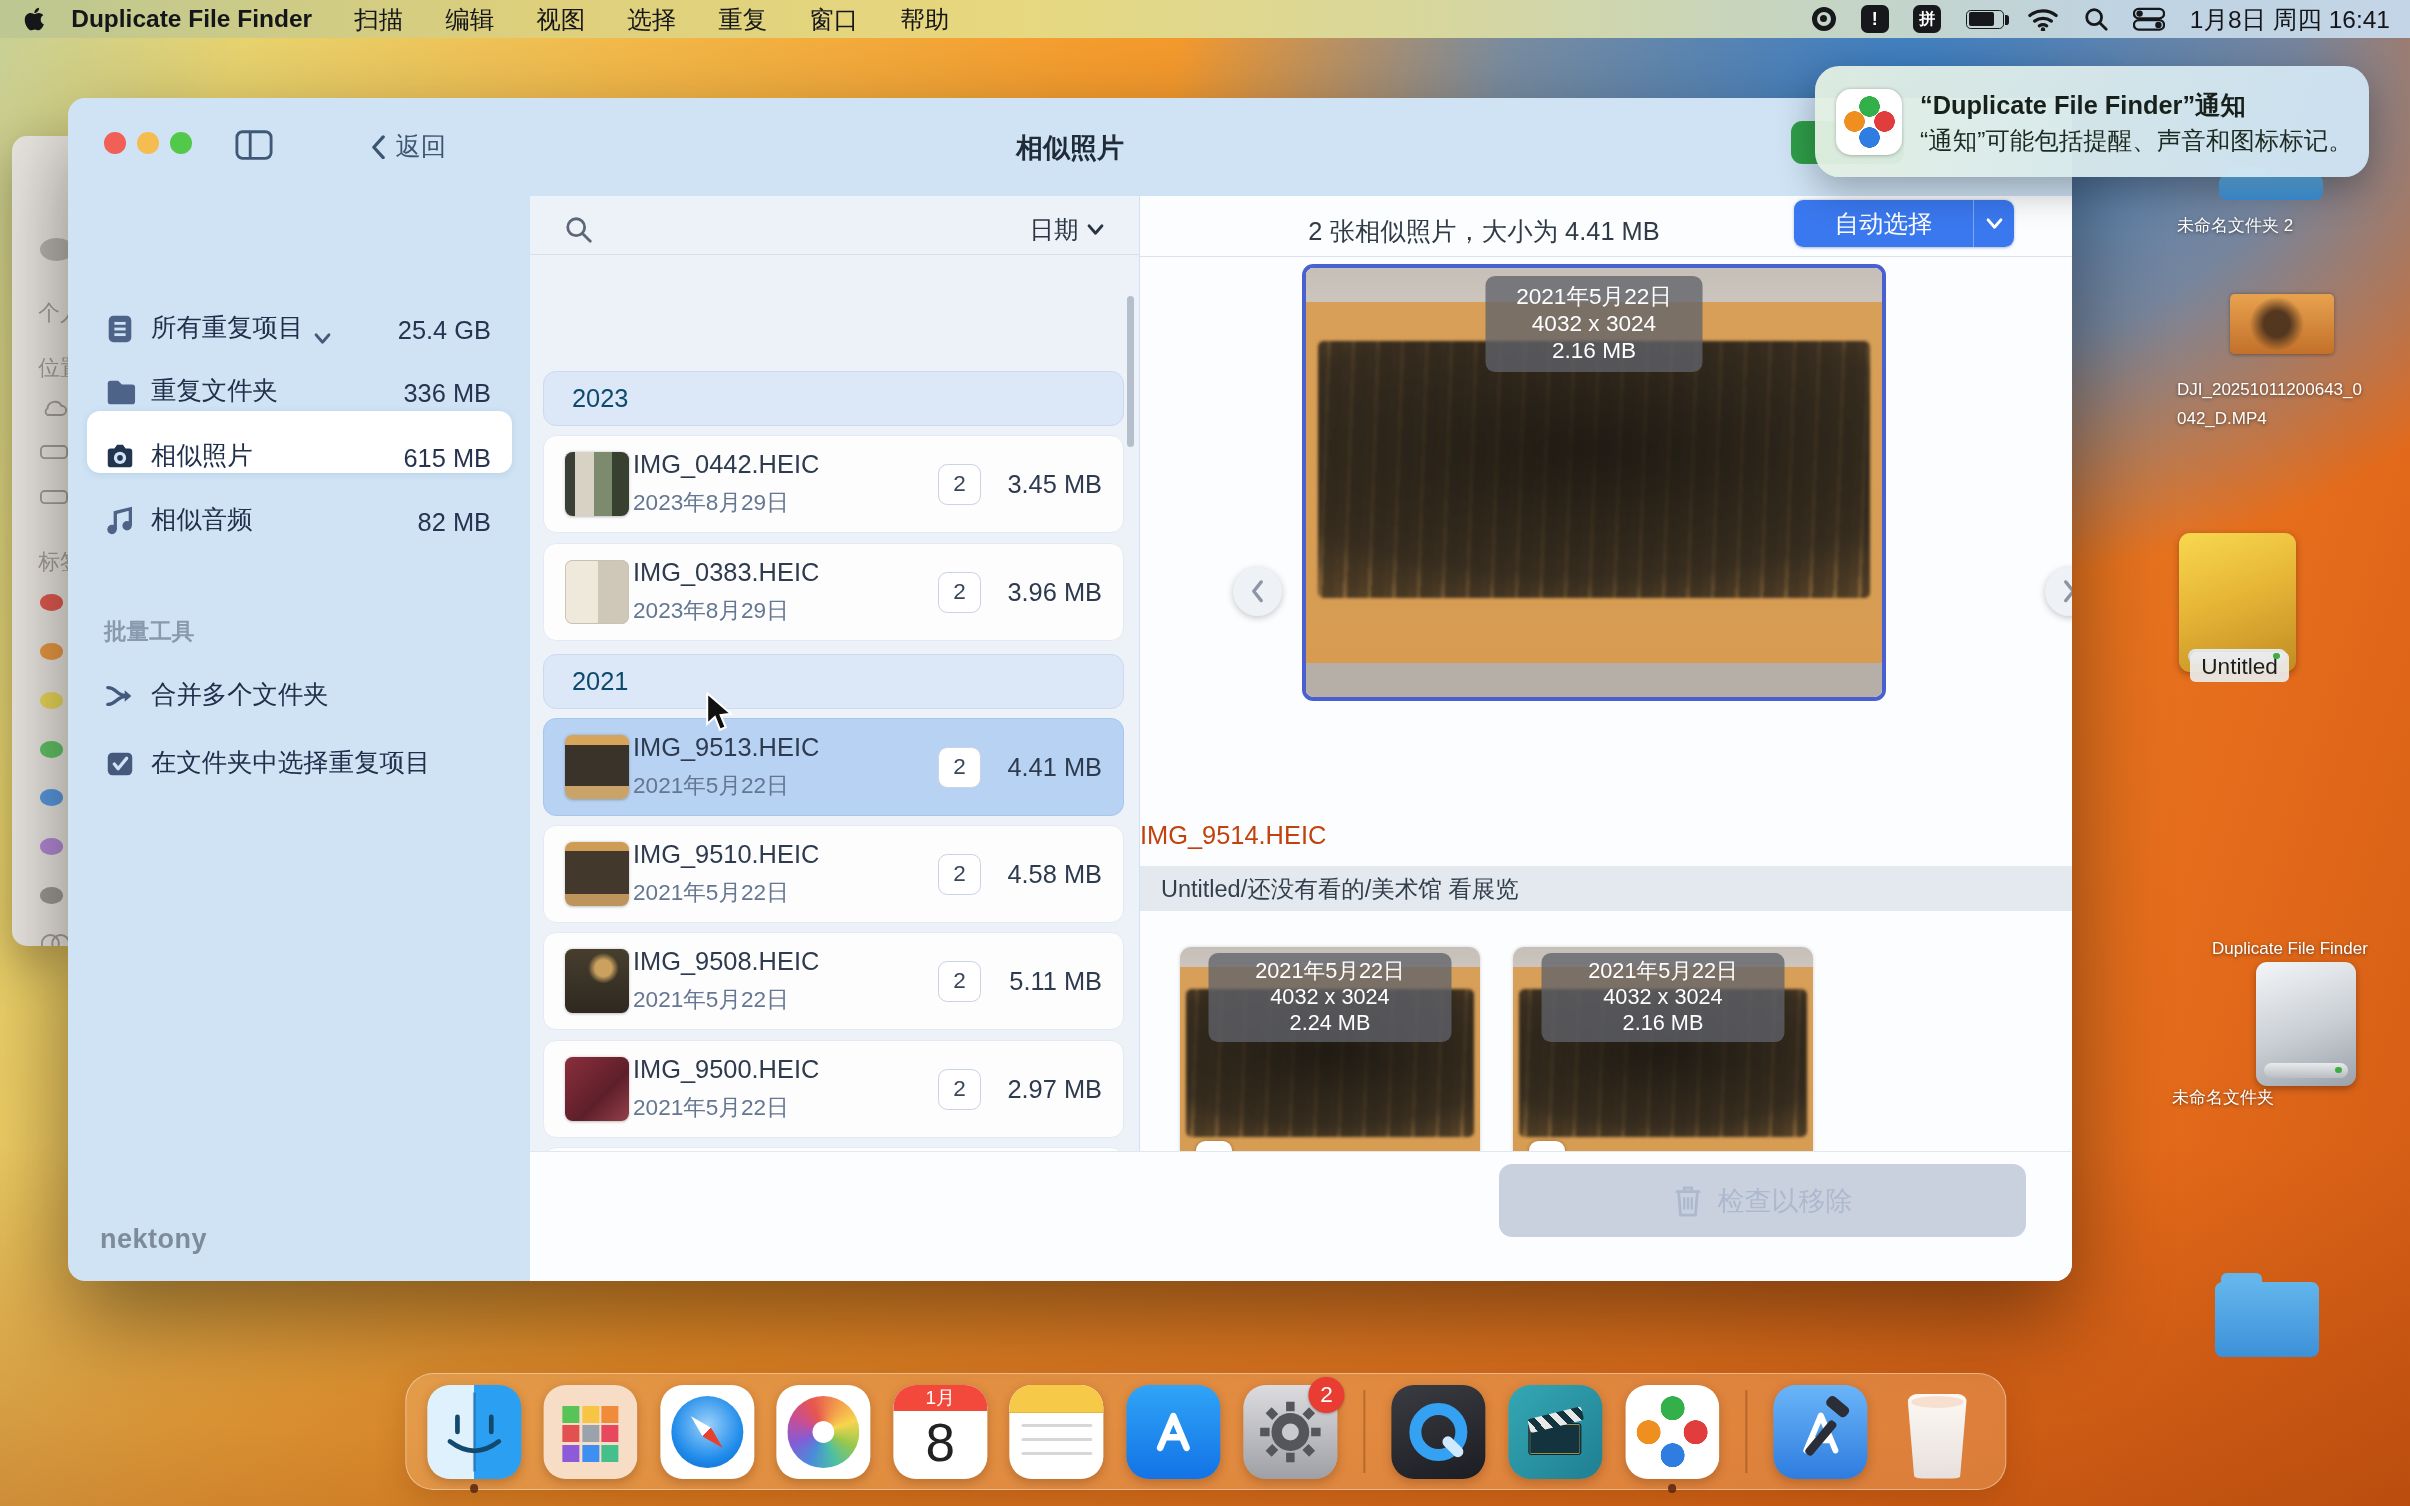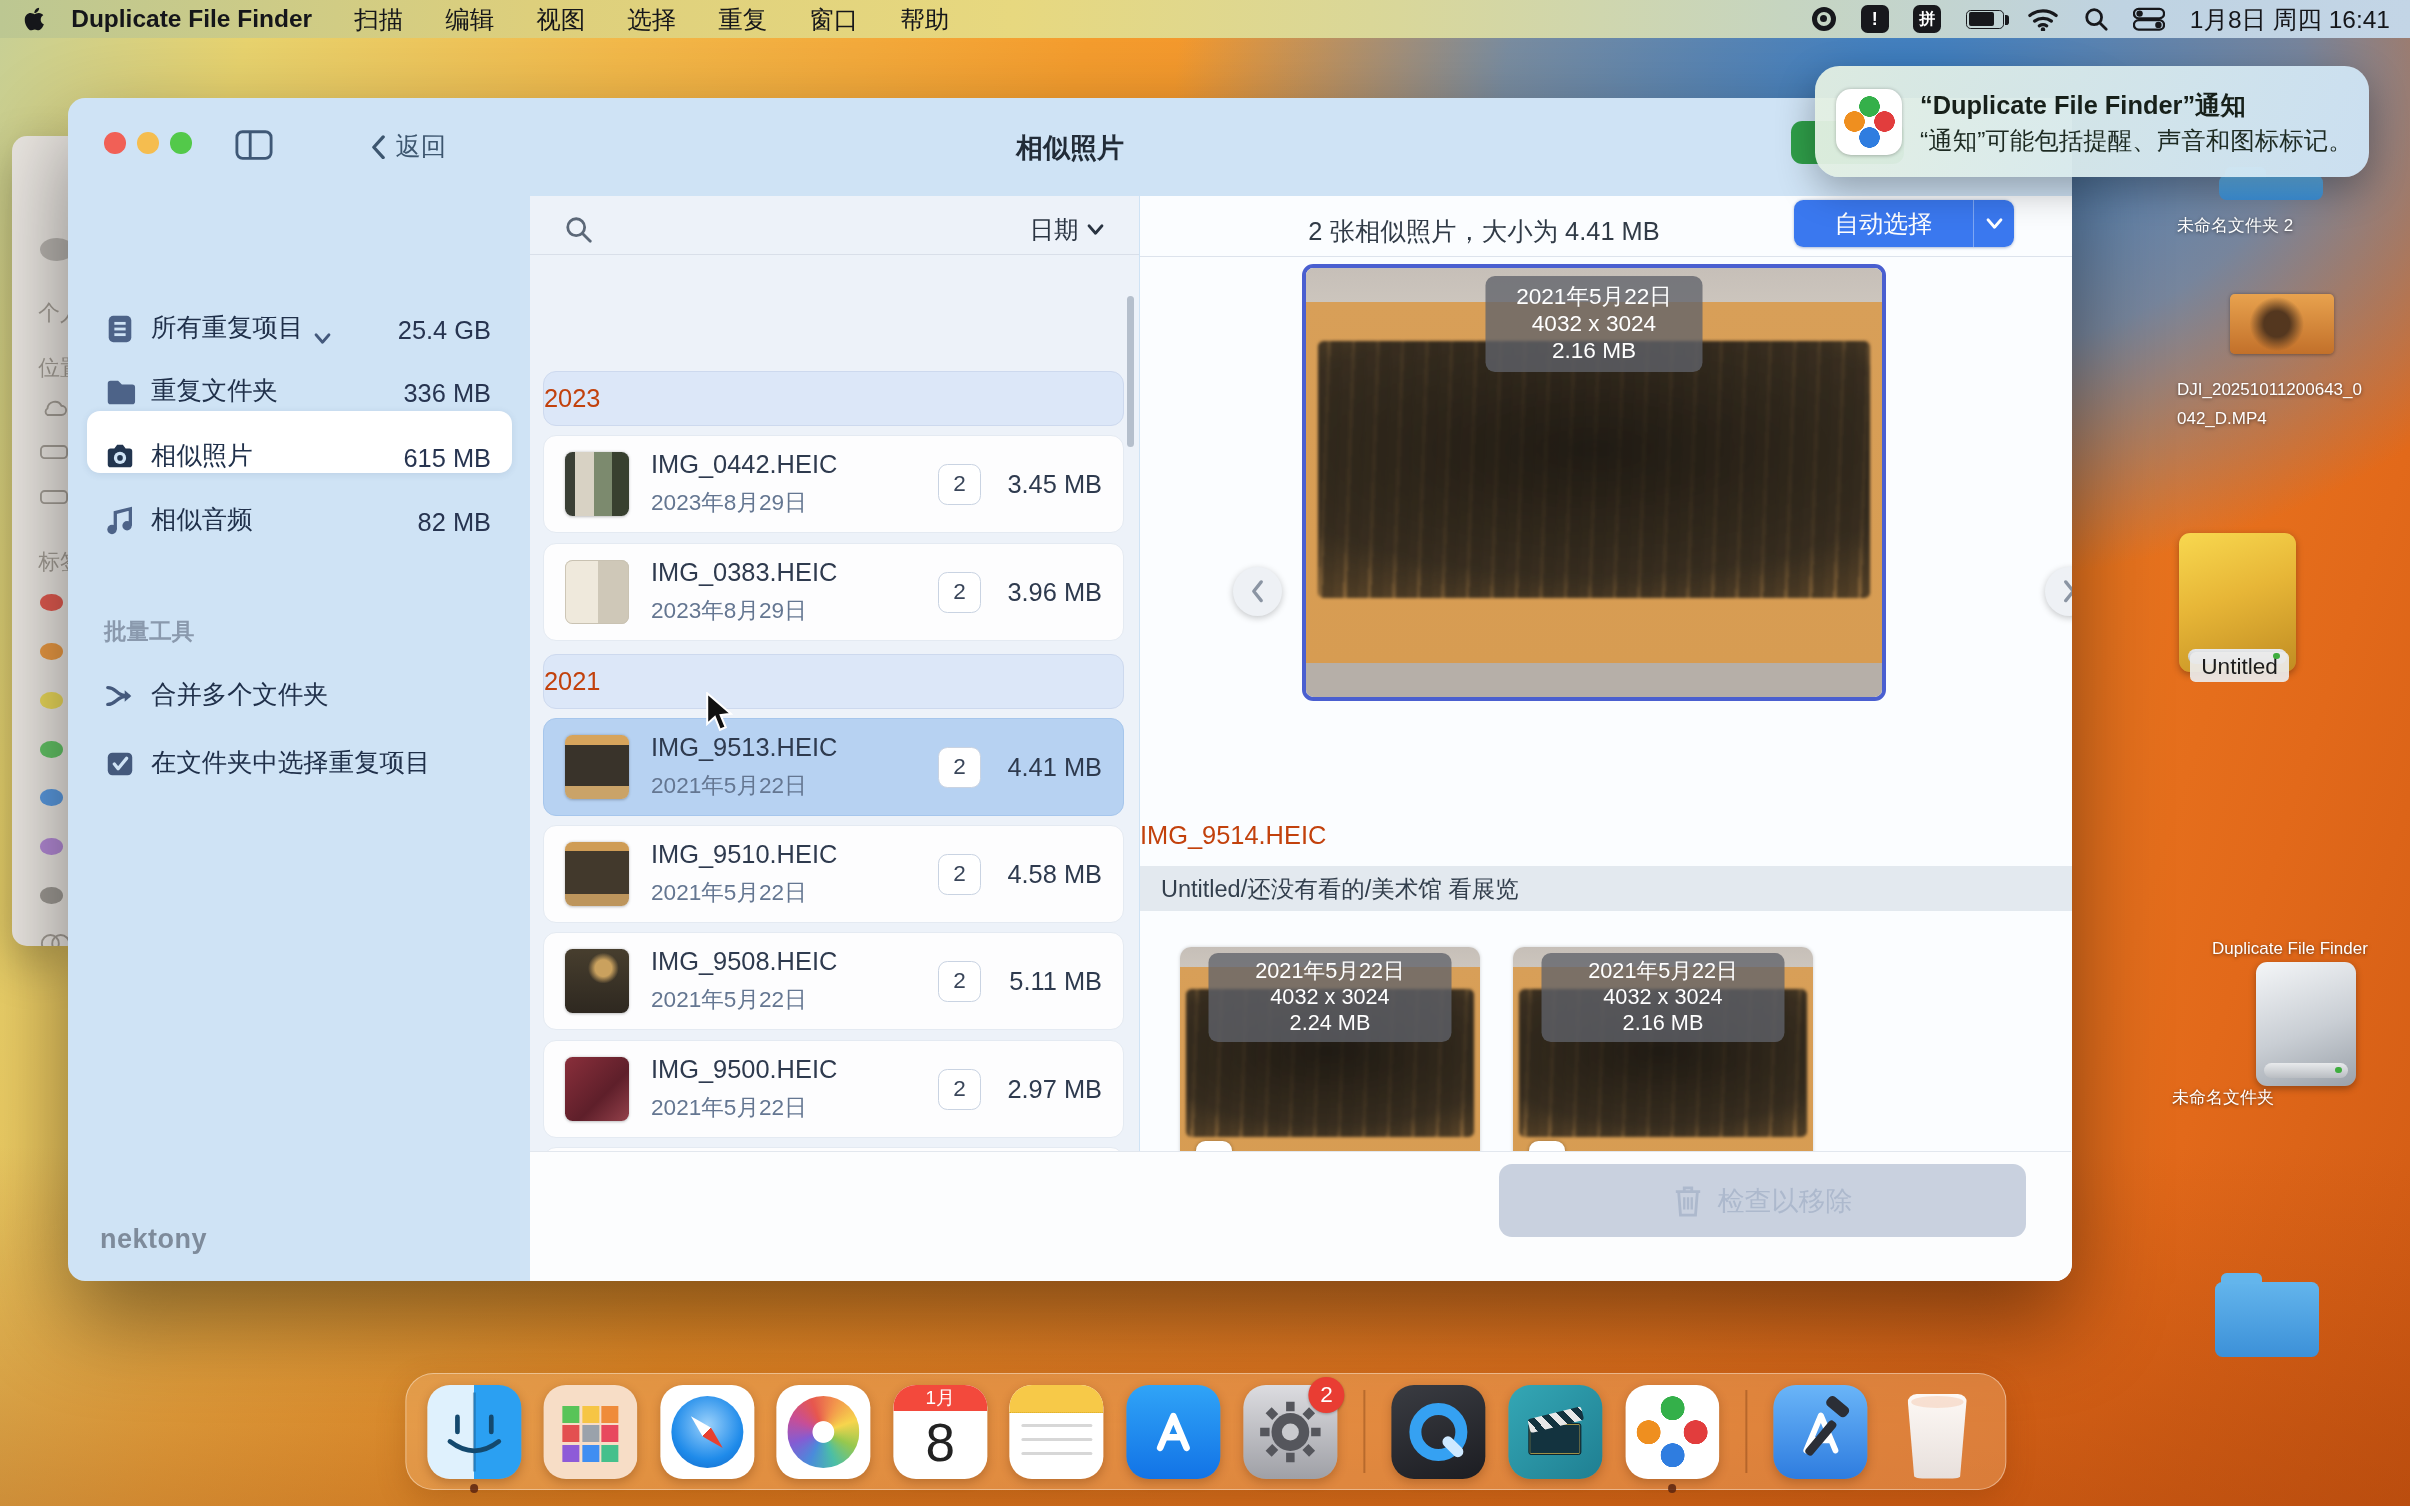--- a/index.html
+++ b/index.html
@@ -43,25 +43,25 @@
 .srow.sel{background:#fff;box-shadow:0 1.9px 7.5px rgba(40,70,110,.10);height:62px}
 .srow .sic{width:32px;height:32px;margin-right:15px;flex:0 0 auto}
 .srow .sz{margin-left:auto;font-weight:500;color:#273450}
 .ssec{position:absolute;left:36px;color:#8a99ad;font-size:22.6px;font-weight:600}
 .brand{position:absolute;left:32px;bottom:26px;font-size:27px;font-weight:bold;color:#7e8b9b;letter-spacing:0.5px}
 
 .listcol{left:462px;top:98px;width:609px;bottom:0;background:#edf2f9}
 .sortwrap{position:absolute;right:34px;top:17px;display:flex;align-items:center;gap:7.5px;color:#2a3442;font-size:24.5px}
 .lsep{position:absolute;left:0;top:58px;right:0;height:0.9px;background:#d9dfe9}
 .card{position:absolute;left:13px;width:581px;border-radius:13px;background:#fdfdfe;border:0.9px solid #e4eaf2}
-.card.hdr{height:55px;background:#dce7f8;border-color:#cdd9ee;display:flex;align-items:center;font-size:25.4px;color:#c2410c}
+.card.hdr{height:55px;background:#dce7f8;border-color:#cdd9ee;display:flex;align-items:center;padding-left:28px;font-size:25.4px;color:#0c4a6e}
 .card.it{height:98px;display:flex;align-items:center;padding:0 21px}
 .card.it.sel{background:#b7d2f2;border-color:#a6c6ec}
 .cth{width:64px;height:64px;border-radius:7.5px;flex:0 0 auto;overflow:hidden;box-shadow:0 0.9px 2.8px rgba(0,0,0,.25)}
-.cmeta{margin-left:22px;min-width:0}
+.cmeta{margin-left:4px;min-width:0}
 .cname{font-size:25.4px;color:#2e3a4e;font-weight:500}
 .cdate{font-size:22.6px;color:#647691;margin-top:7.5px}
 .cbadge{margin-left:auto;width:43px;height:41px;border-radius:9.4px;background:#fff;border:0.9px solid #c9d3e2;display:flex;align-items:center;justify-content:center;font-size:22.6px;color:#3a465a;flex:0 0 auto}
 .csize{width:121px;text-align:right;font-size:25.4px;color:#2e3a4e;font-weight:500;flex:0 0 auto}
 .scrollthumb{position:absolute;right:4.7px;top:100px;width:7.5px;height:151px;border-radius:3.8px;background:#b5bfcc}
 
 .rightcol{left:1072px;top:98px;width:932px;bottom:0;background:#fbfdff}
 .summary{position:absolute;left:19px;top:19px;width:650px;text-align:center;font-size:25.4px;color:#313b47}
 .autobtn{position:absolute;left:654px;top:3.8px;width:220px;height:47px;border-radius:9.4px;background:#3a78ef;display:flex;color:#fff;overflow:hidden;box-shadow:0 0.9px 2.8px rgba(20,60,140,.35)}
 .autobtn .lbl{flex:1;display:flex;align-items:center;justify-content:center;font-size:24.5px;font-weight:500}

